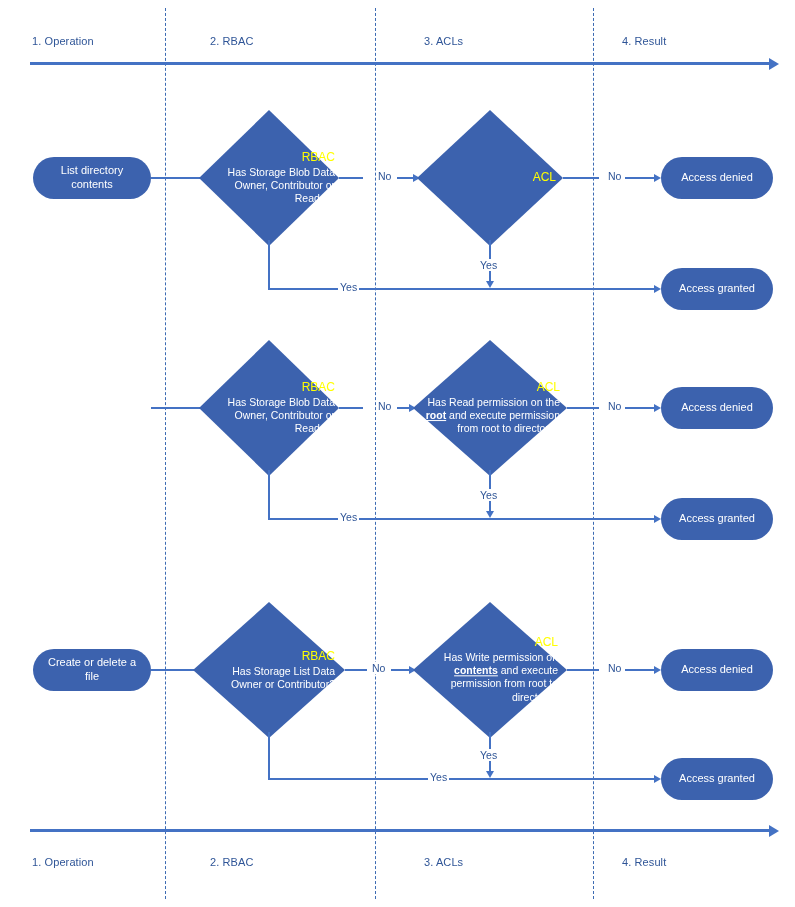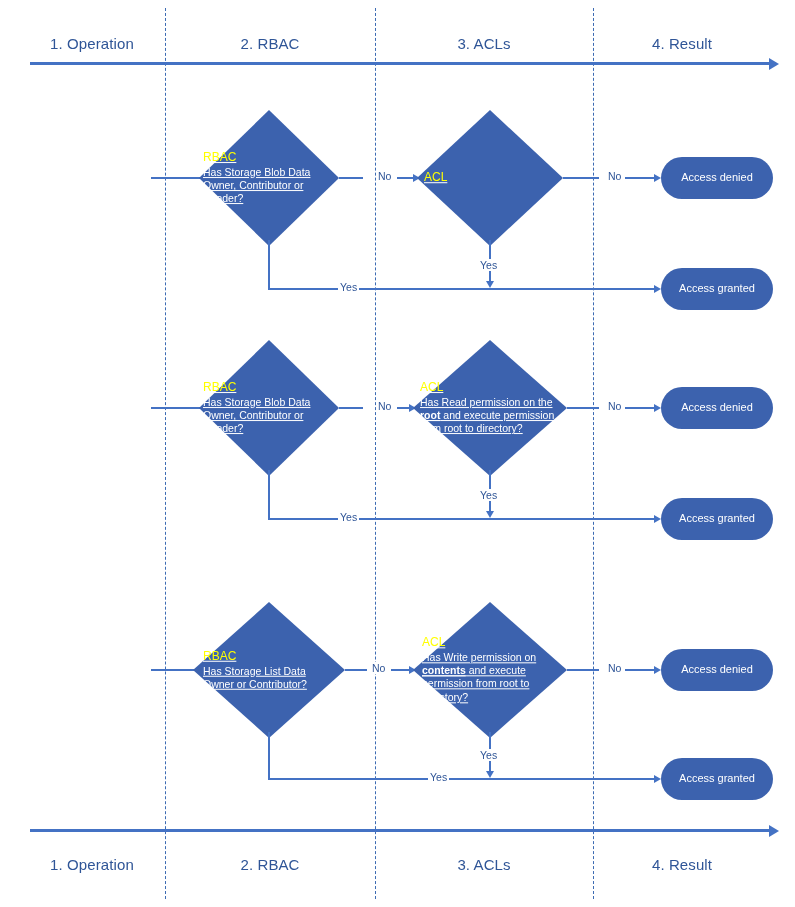--- a/index.html
+++ b/index.html
@@ -11,22 +11,22 @@
     position:relative;
     width:795px;
     height:907px;
     background:#ffffff;
     overflow:hidden;
   }
   
   .lane-label{
     position:absolute;
     color:#2F5597;
-    font-size:15px;
-    text-align:center;
+    font-size:11px;
+    text-align:left;
     white-space:nowrap;
     letter-spacing:.1px;
   }
   
   .divider{
     position:absolute;
     width:0;
     border-left:1.6px dashed #3D6BB3;
     top:8px;
     height:891px;
@@ -71,26 +71,25 @@
     inset:0;
     background:#3C62AE;
     clip-path:polygon(50% 0%, 100% 50%, 50% 100%, 0% 50%);
   }
   .diamond-text{
     position:absolute;
     left:50%;
     top:50%;
     transform:translate(-50%,-50%);
     width:132px;
-    text-align:left;
+    text-align:right;
     color:#ffffff;
     font-size:10.5px;
     line-height:1.28;
     pointer-events:none;
-    text-decoration:underline;
   }
   .diamond-title{
     display:block;
     color:#FFFF00;
     font-size:12px;
     line-height:1.3;
   }
   .diamond-text u{ text-decoration:underline; font-weight:bold; }
   
   .h-line{
@@ -142,20 +141,21 @@
 
   <div class="band-arrow" style="left:30px;top:62px;width:740px;"></div>
 
   <div class="band-arrow" style="left:30px;top:829px;width:740px;"></div>
 
   <div class="lane-label" style="left:32px;top:856px;width:120px;">1. Operation</div>
   <div class="lane-label" style="left:210px;top:856px;width:120px;">2. RBAC</div>
   <div class="lane-label" style="left:424px;top:856px;width:120px;">3. ACLs</div>
   <div class="lane-label" style="left:622px;top:856px;width:120px;">4. Result</div>
 
+  <div class="pill" style="left:33px;top:157px;width:118px;height:42px;">List directory contents</div>
 
   <div class="h-line" style="left:151px;top:177px;width:54px;"></div>
   <div class="arrow-r" style="left:203px;top:173.5px;"></div>
 
   <div class="diamond-wrap" style="left:199px;top:110px;width:140px;height:136px;">
     <div class="diamond-shape"></div>
     <div class="diamond-text">
       <span class="diamond-title">RBAC</span>
       <span>Has Storage Blob Data Owner, Contributor or Reader?</span>
     </div>
@@ -227,20 +227,21 @@
   <div class="h-line" style="left:268px;top:518px;width:389px;"></div>
   <div class="edge-label" style="left:338px;top:511px;">Yes</div>
   <div class="arrow-r" style="left:654px;top:514.5px;"></div>
 
   <div class="v-line" style="left:489px;top:470px;width:1.6px;height:42px;"></div>
   <div class="edge-label" style="left:478px;top:489px;">Yes</div>
   <div class="arrow-d" style="left:485.8px;top:511px;"></div>
 
   <div class="pill" style="left:661px;top:498px;width:112px;height:42px;">Access granted</div>
 
+  <div class="pill" style="left:33px;top:649px;width:118px;height:42px;">Create or delete a file</div>
 
   <div class="h-line" style="left:151px;top:669px;width:54px;"></div>
   <div class="arrow-r" style="left:203px;top:665.5px;"></div>
 
   <div class="diamond-wrap" style="left:193px;top:602px;width:152px;height:136px;">
     <div class="diamond-shape"></div>
     <div class="diamond-text">
       <span class="diamond-title">RBAC</span>
       <span>Has Storage List Data Owner or Contributor?</span>
     </div>

